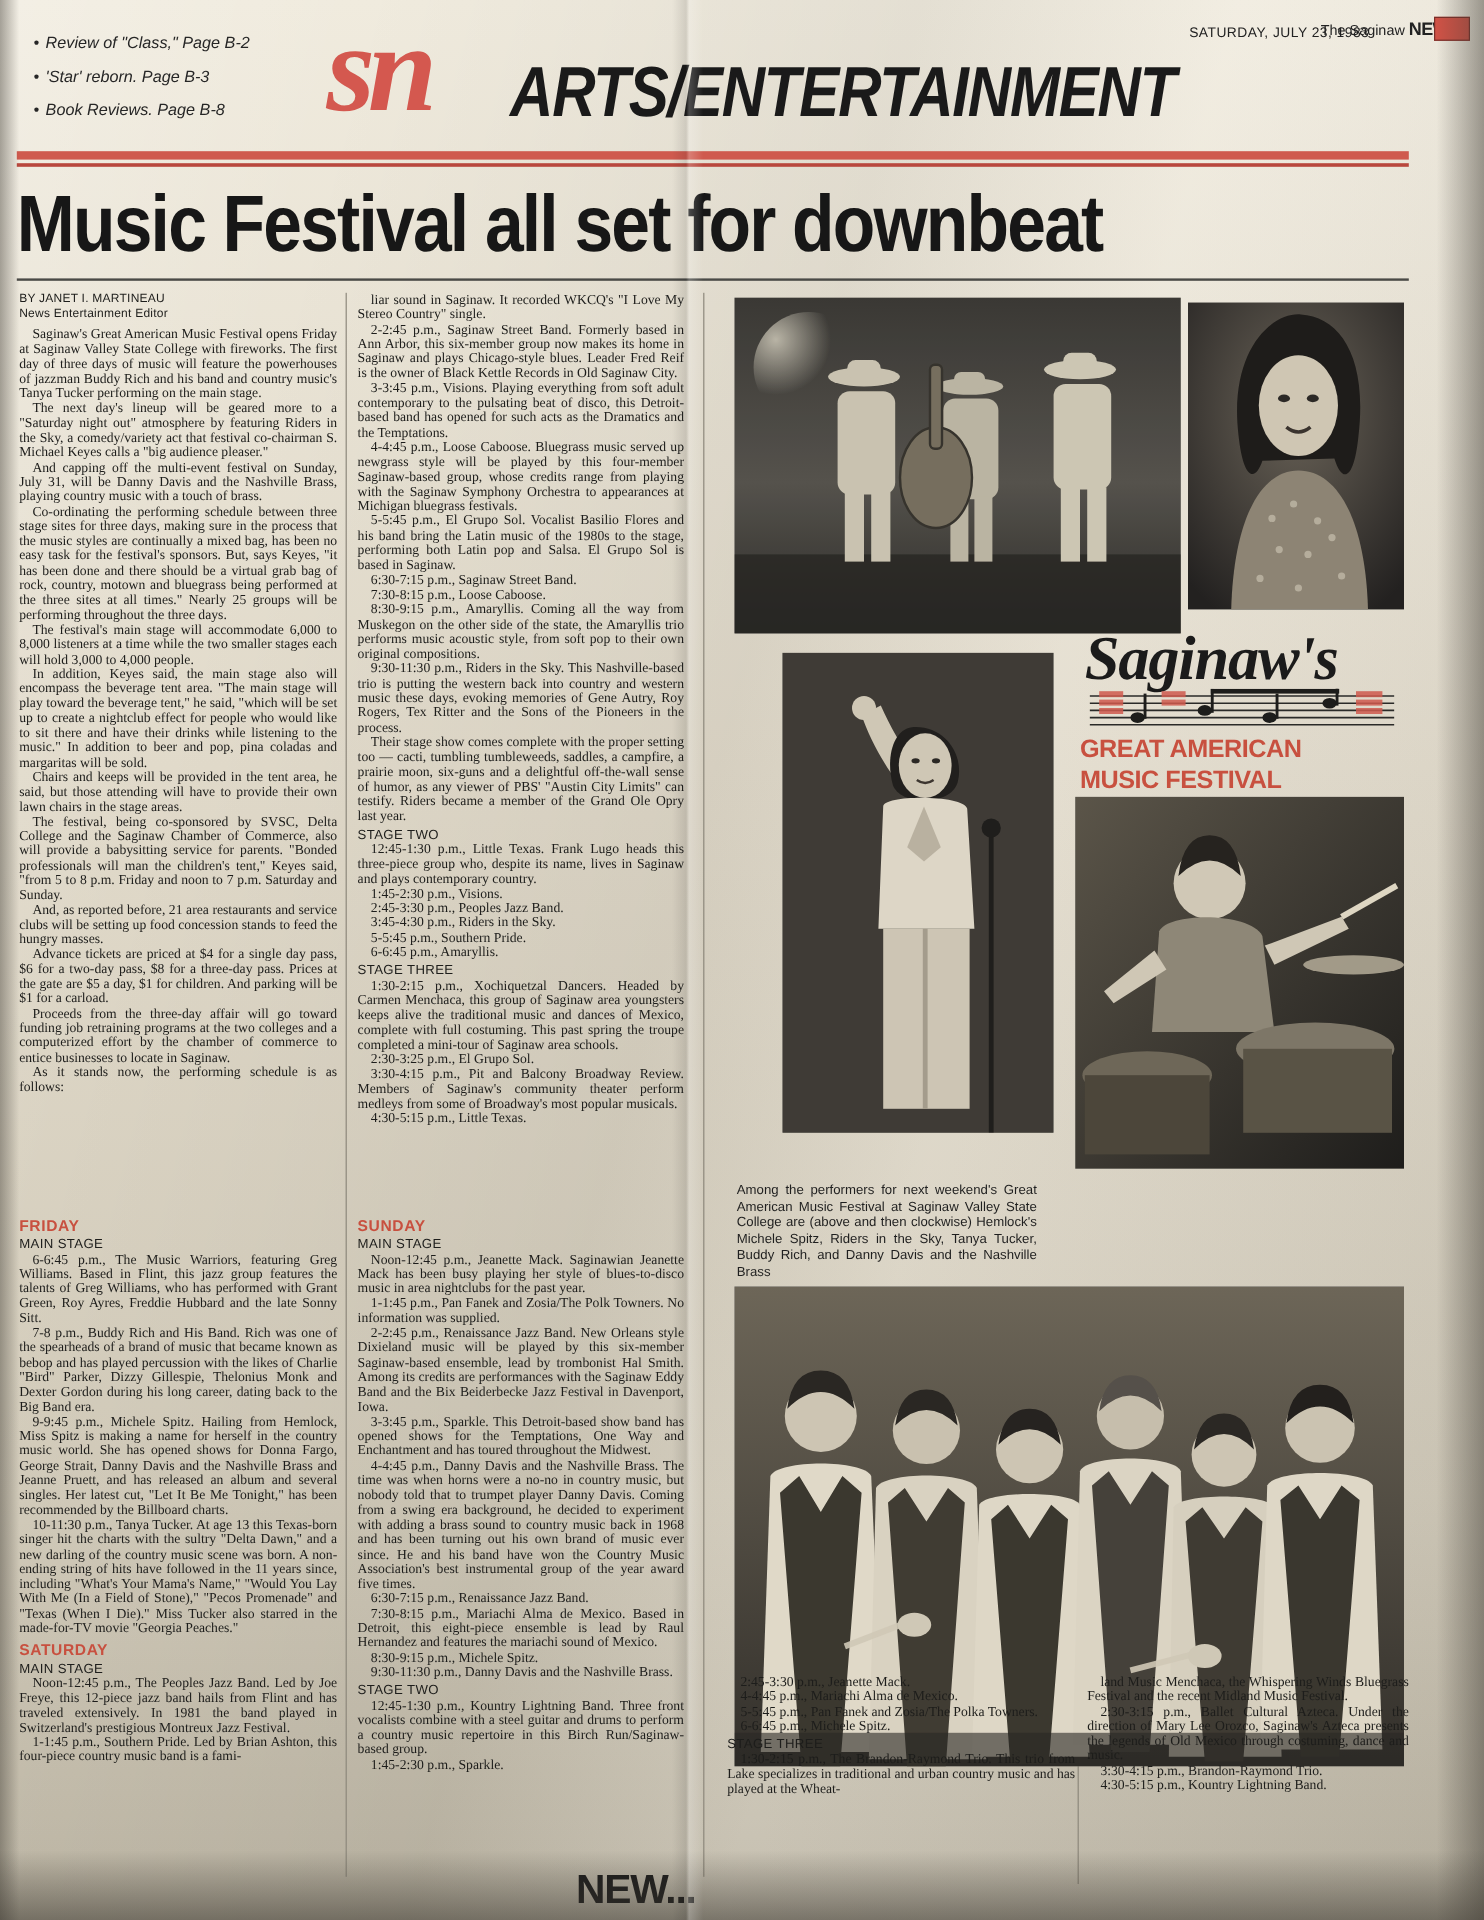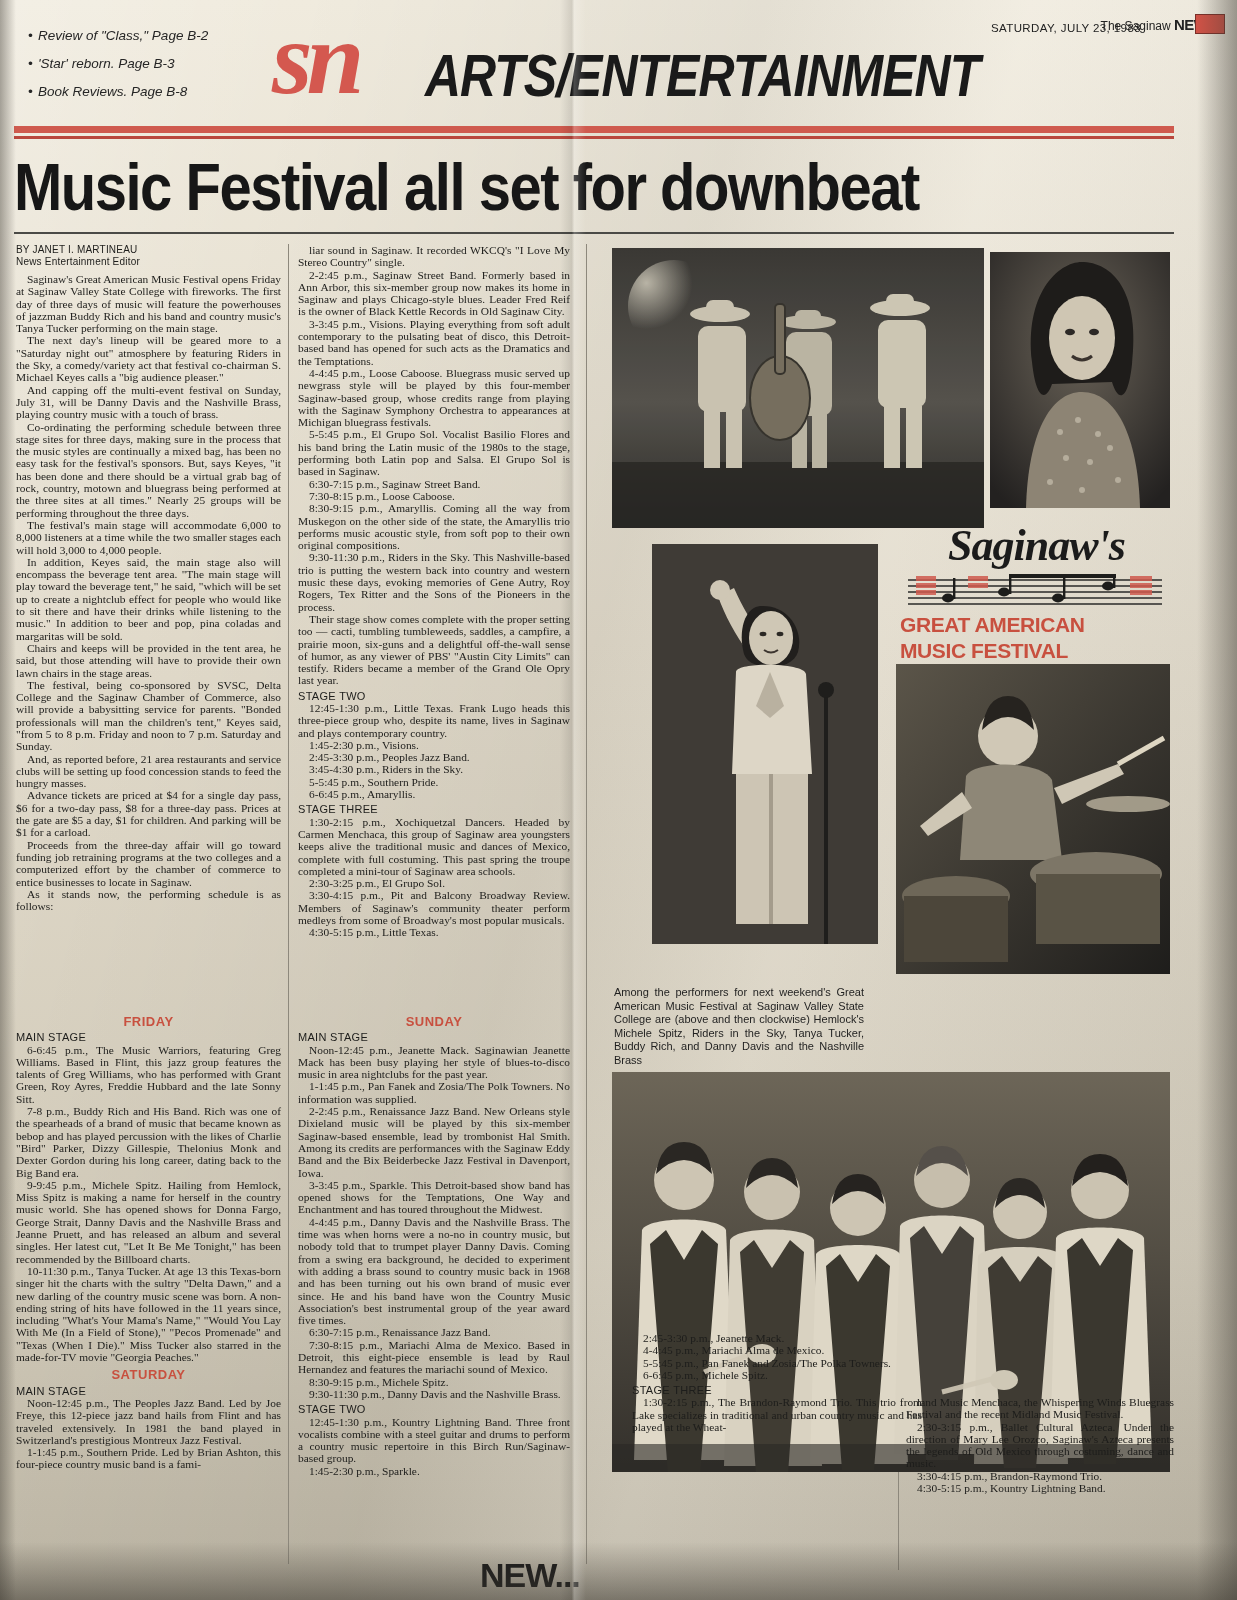--- a/index.html
+++ b/index.html
@@ -39,38 +39,38 @@
   
   .col{position:absolute;font-size:11.4px;line-height:12.3px;color:#1d1d1b;text-align:justify;}
   .col p{margin:0;text-indent:11px;}
   .byline{font-family:"Liberation Sans",sans-serif;font-size:10px;line-height:11.5px;letter-spacing:.2px;margin-bottom:6px;text-indent:0 !important;}
   .byline .b1{font-weight:normal;}
   #col1{left:16px;top:244px;width:265px;}
   #col2{left:298px;top:244px;width:272px;}
   #col3{left:298px;top:1010px;width:272px;}
   #col1b{left:16px;top:1010px;width:265px;}
   .vrule{position:absolute;width:1px;background:#8d887c;}
-  .sub-red{font-family:"Liberation Sans",sans-serif;font-weight:bold;font-size:13px;color:#c8503f;text-align:center;text-indent:0 !important;margin:6px 0 2px;letter-spacing:.5px;}
+  .sub-red{font-family:"Liberation Sans",sans-serif;font-weight:bold;font-size:13px;color:#c8503f;text-indent:0 !important;margin:6px 0 2px;letter-spacing:.5px;}
   .stage-h{font-family:"Liberation Sans",sans-serif;font-size:11px;font-weight:normal;text-indent:0 !important;margin-top:3px;letter-spacing:.3px;}
   .ent{text-indent:0;margin:0;}
   
   #photos{position:absolute;left:606px;top:244px;width:566px;height:1160px;}
   .ph{position:absolute;overflow:hidden;background:#7d7a72;}
   #ph-band{left:6px;top:4px;width:372px;height:280px;}
   #ph-tanya{left:384px;top:8px;width:180px;height:256px;}
   #ph-michele{left:46px;top:300px;width:226px;height:400px;}
   #ph-buddy{left:290px;top:420px;width:274px;height:310px;}
   #sag-logo{position:absolute;left:290px;top:272px;width:276px;height:150px;}
-  .sag-script{position:absolute;left:8px;top:4px;font-family:"Liberation Serif",serif;font-style:italic;font-weight:bold;font-size:44px;color:#1b1b1b;letter-spacing:-1px;margin-left:44px;}
+  .sag-script{position:absolute;left:8px;top:4px;font-family:"Liberation Serif",serif;font-style:italic;font-weight:bold;font-size:52px;color:#1b1b1b;letter-spacing:-1px;}
   .gam-title{position:absolute;left:4px;top:96px;font-family:"Liberation Sans",sans-serif;font-weight:bold;font-size:21px;line-height:26px;color:#c8503f;letter-spacing:-.4px;}
   .staff{position:absolute;left:12px;top:58px;width:254px;height:34px;}
   #ph-group{left:6px;top:828px;width:558px;height:400px;}
   .caption{position:absolute;left:8px;top:742px;width:250px;font-family:"Liberation Sans",sans-serif;font-size:11px;line-height:13.5px;color:#1f1f1f;text-align:justify;}
   
-  #col4{left:606px;top:1332px;width:290px;font-size:11.4px;line-height:12.3px;margin-left:26px;}
+  #col4{left:606px;top:1396px;width:290px;font-size:11.4px;line-height:12.3px;}
   #col5{left:906px;top:1396px;width:268px;font-size:11.4px;line-height:12.3px;}
   .bottom-head{position:absolute;left:480px;top:1556px;font-family:"Liberation Sans",sans-serif;font-weight:bold;font-size:34px;color:#1a1a1a;letter-spacing:-1px;}
   .edge-shadow{position:absolute;left:0;right:0;bottom:0;height:58px;background:linear-gradient(180deg, rgba(0,0,0,0.0), rgba(60,56,48,0.55));pointer-events:none;z-index:25;}
   .left-shadow{position:absolute;left:0;top:0;bottom:0;width:16px;background:linear-gradient(90deg, rgba(70,66,58,.45), rgba(0,0,0,0));pointer-events:none;z-index:25;}
   .right-shadow{position:absolute;right:0;top:0;bottom:0;width:40px;background:linear-gradient(270deg, rgba(70,66,58,.5), rgba(0,0,0,0));pointer-events:none;z-index:25;}
 </style>
 </head>
 <body>
 
 <div id="page">

